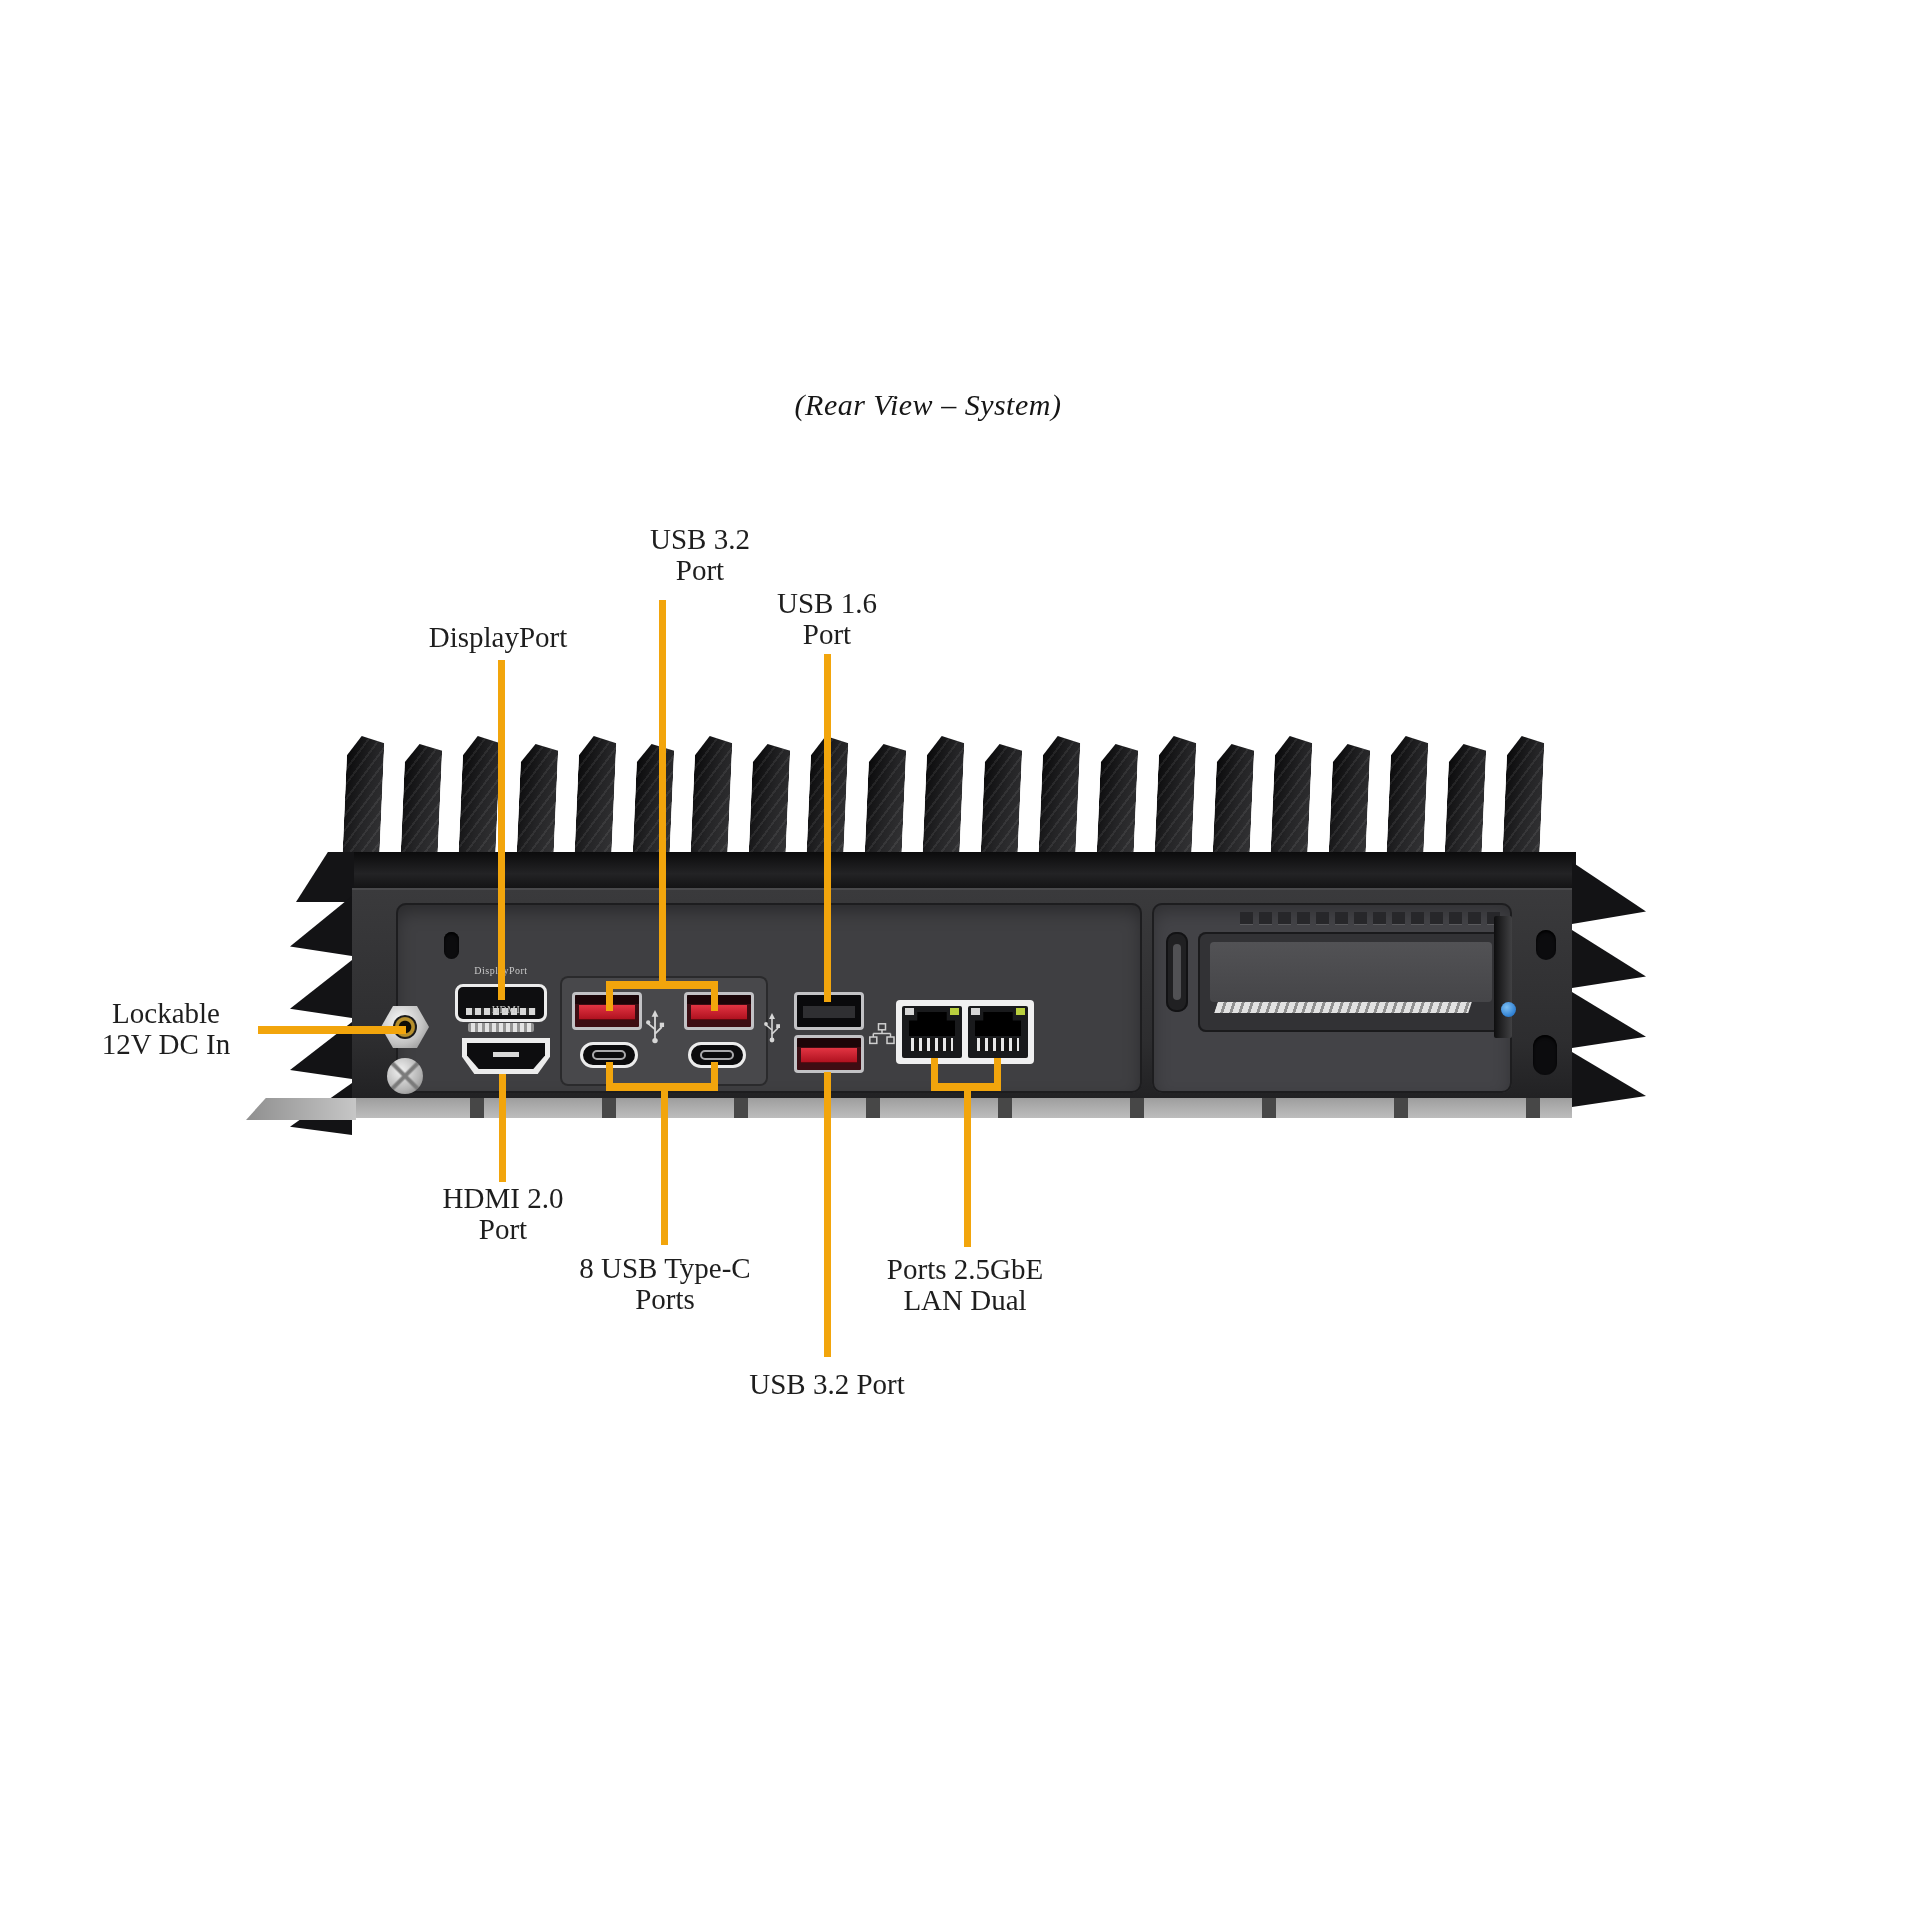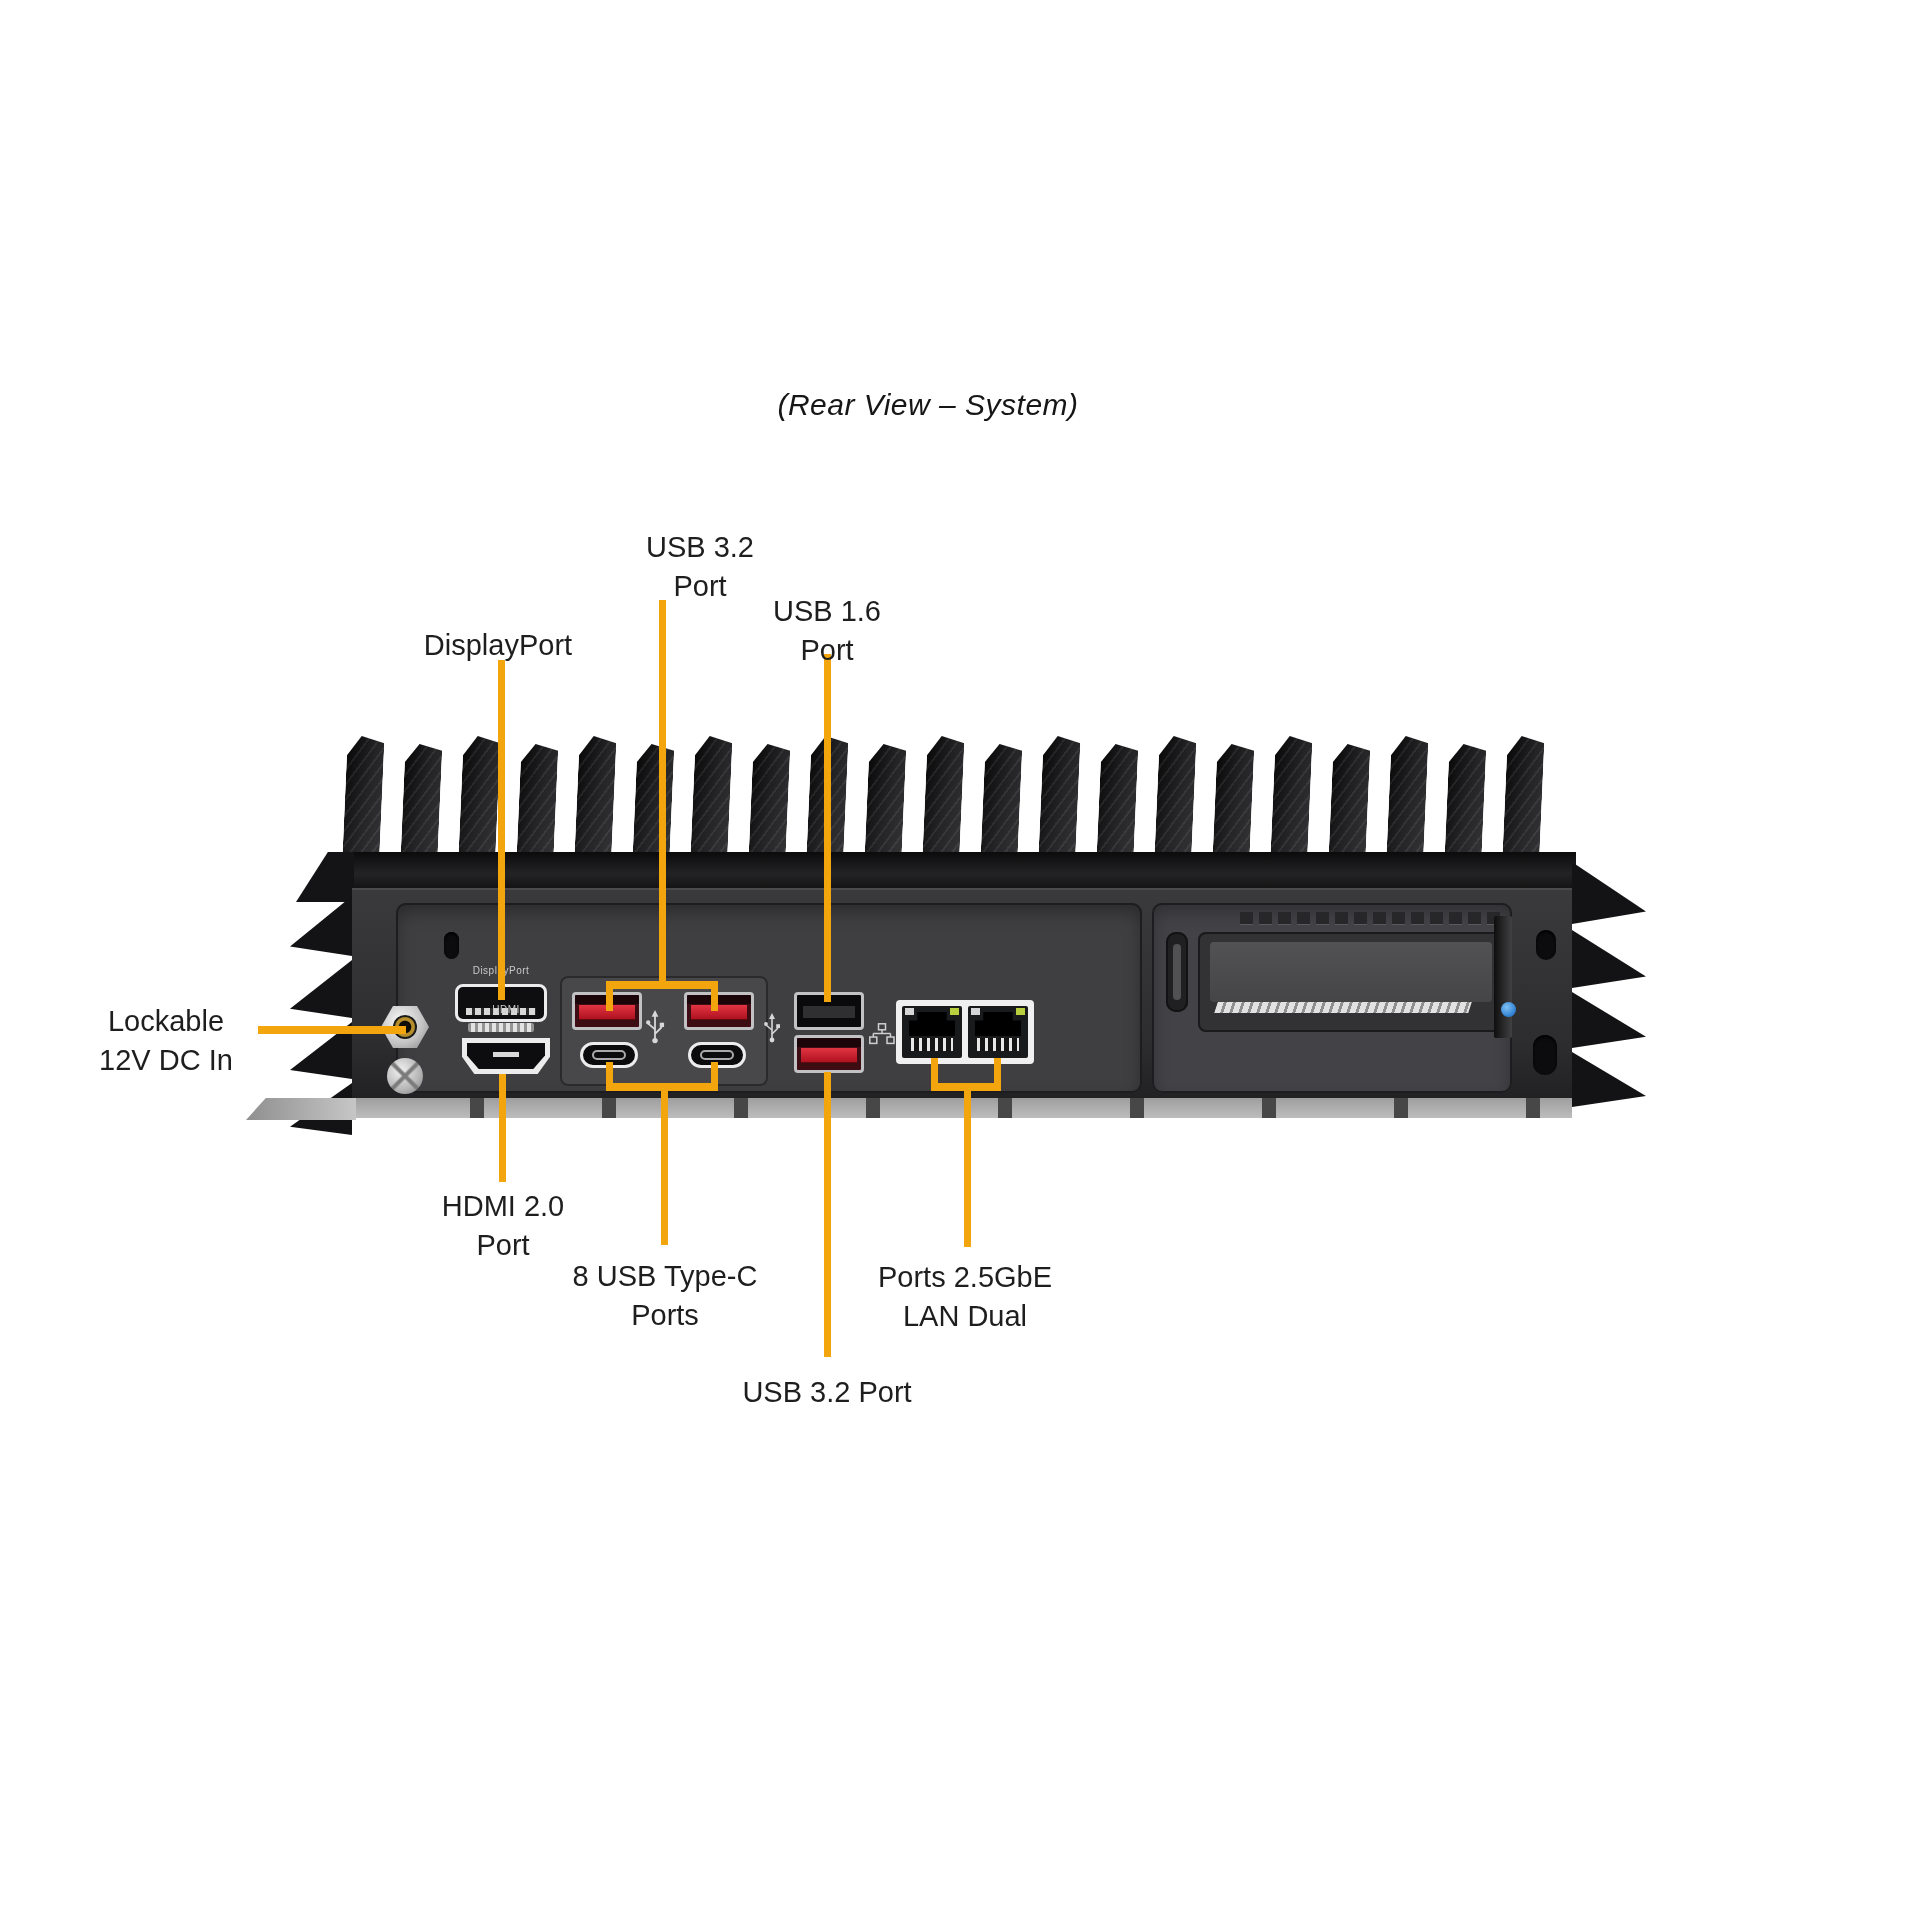--- a/index.html
+++ b/index.html
@@ -1,26 +1,26 @@
 <!DOCTYPE html>
 <html style="--callout: #F2A50C; --label: #1E1E1E; --chassis-face: #3F3F42; --usb32-red: #B01220; --lan-led-green: #B9CF3E; --lock-screw-blue: #2E7FD2;"><head>
 <meta charset="utf-8">
 <style>
   html,body{margin:0;padding:0;background:#ffffff;}
   .canvas{
     position:relative;width:1920px;height:1920px;background:#fff;overflow:hidden;
-    font-family:Liberation Sans, sans-serif;color:var(--label,#1e1e1e);
+    font-family:Liberation Serif, serif;color:var(--label,#1e1e1e);
   }
   
   .title{
     position:absolute;left:628px;top:388px;width:600px;text-align:center;
     font-size:30px;font-style:italic;color:#161616;letter-spacing:.5px;
   }
   .lbl{position:absolute;width:200px;text-align:center;font-size:29px;line-height:31px;color:var(--label,#1e1e1e);}
-  .lbl span{display:block;margin-top:8px;}
+  .lbl span{display:block;}
   .lbl-usb32-top{left:600px;top:524px;}
   .lbl-usb20{left:727px;top:588px;}
   .lbl-displayport{left:398px;top:622px;}
   .lbl-dc{left:66px;top:998px;}
   .lbl-hdmi{left:403px;top:1183px;}
   .lbl-typec{left:565px;top:1253px;}
   .lbl-lan{left:865px;top:1254px;}
   .lbl-usb32-bottom{left:727px;top:1369px;}
   
   .cl{position:absolute;background:var(--callout,#F2A50C);}

